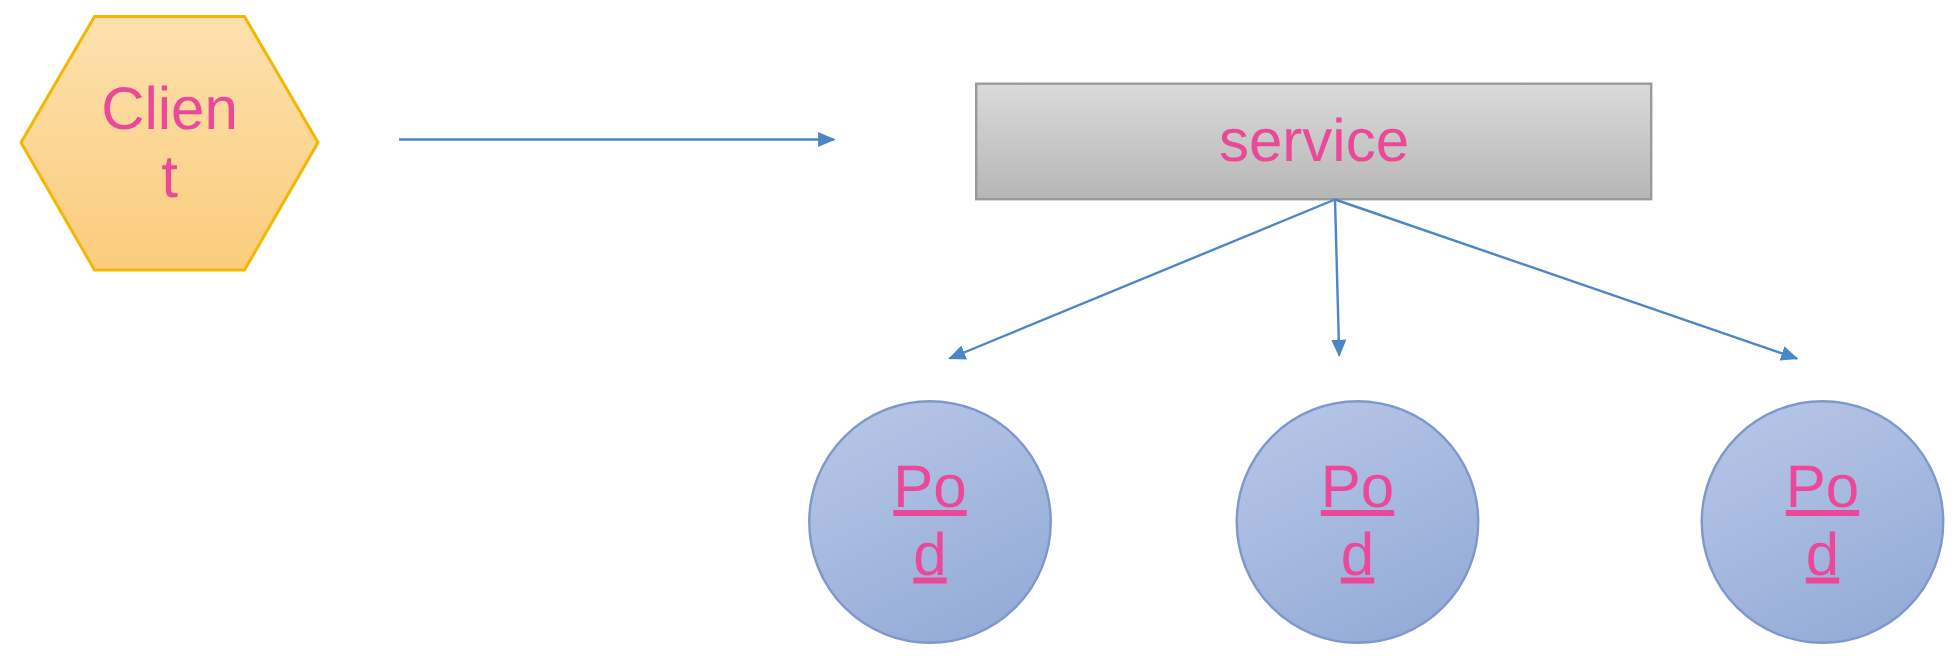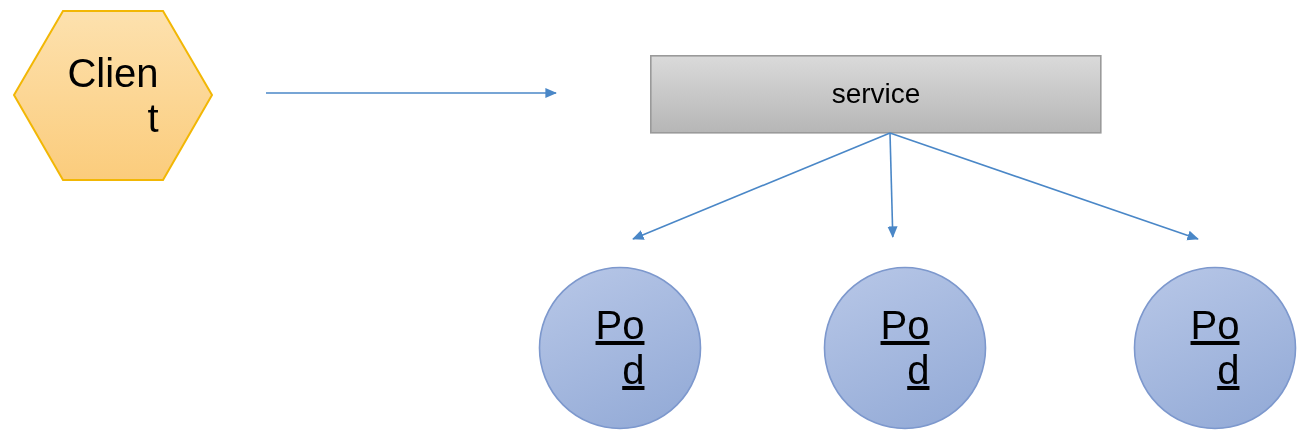--- a/index.html
+++ b/index.html
@@ -23,39 +23,39 @@
     top: 0;
     width: 1303px;
     height: 441px;
     display: block;
   }
   .node-label {
     position: absolute;
     display: flex;
     align-items: center;
     justify-content: center;
-    text-align: right;
-    color: #000000;
+    text-align: center;
+    color: #ec4899;
     line-height: 1.12;
     pointer-events: none;
     white-space: pre-line;
   }
   #client-label {
     left: 55px;
     top: 26px;
     width: 116px;
     height: 140px;
     font-size: 40px;
   }
   #service-label {
     left: 651px;
     top: 56px;
     width: 450px;
     height: 76px;
-    font-size: 28px;
+    font-size: 40px;
   }
   .pod-label {
     width: 96px;
     height: 130px;
     font-size: 40px;
     text-decoration: underline;
   }
   #pod-label-0 { left: 572px; top: 283px; }
   #pod-label-1 { left: 857px; top: 283px; }
   #pod-label-2 { left: 1167px; top: 283px; }

